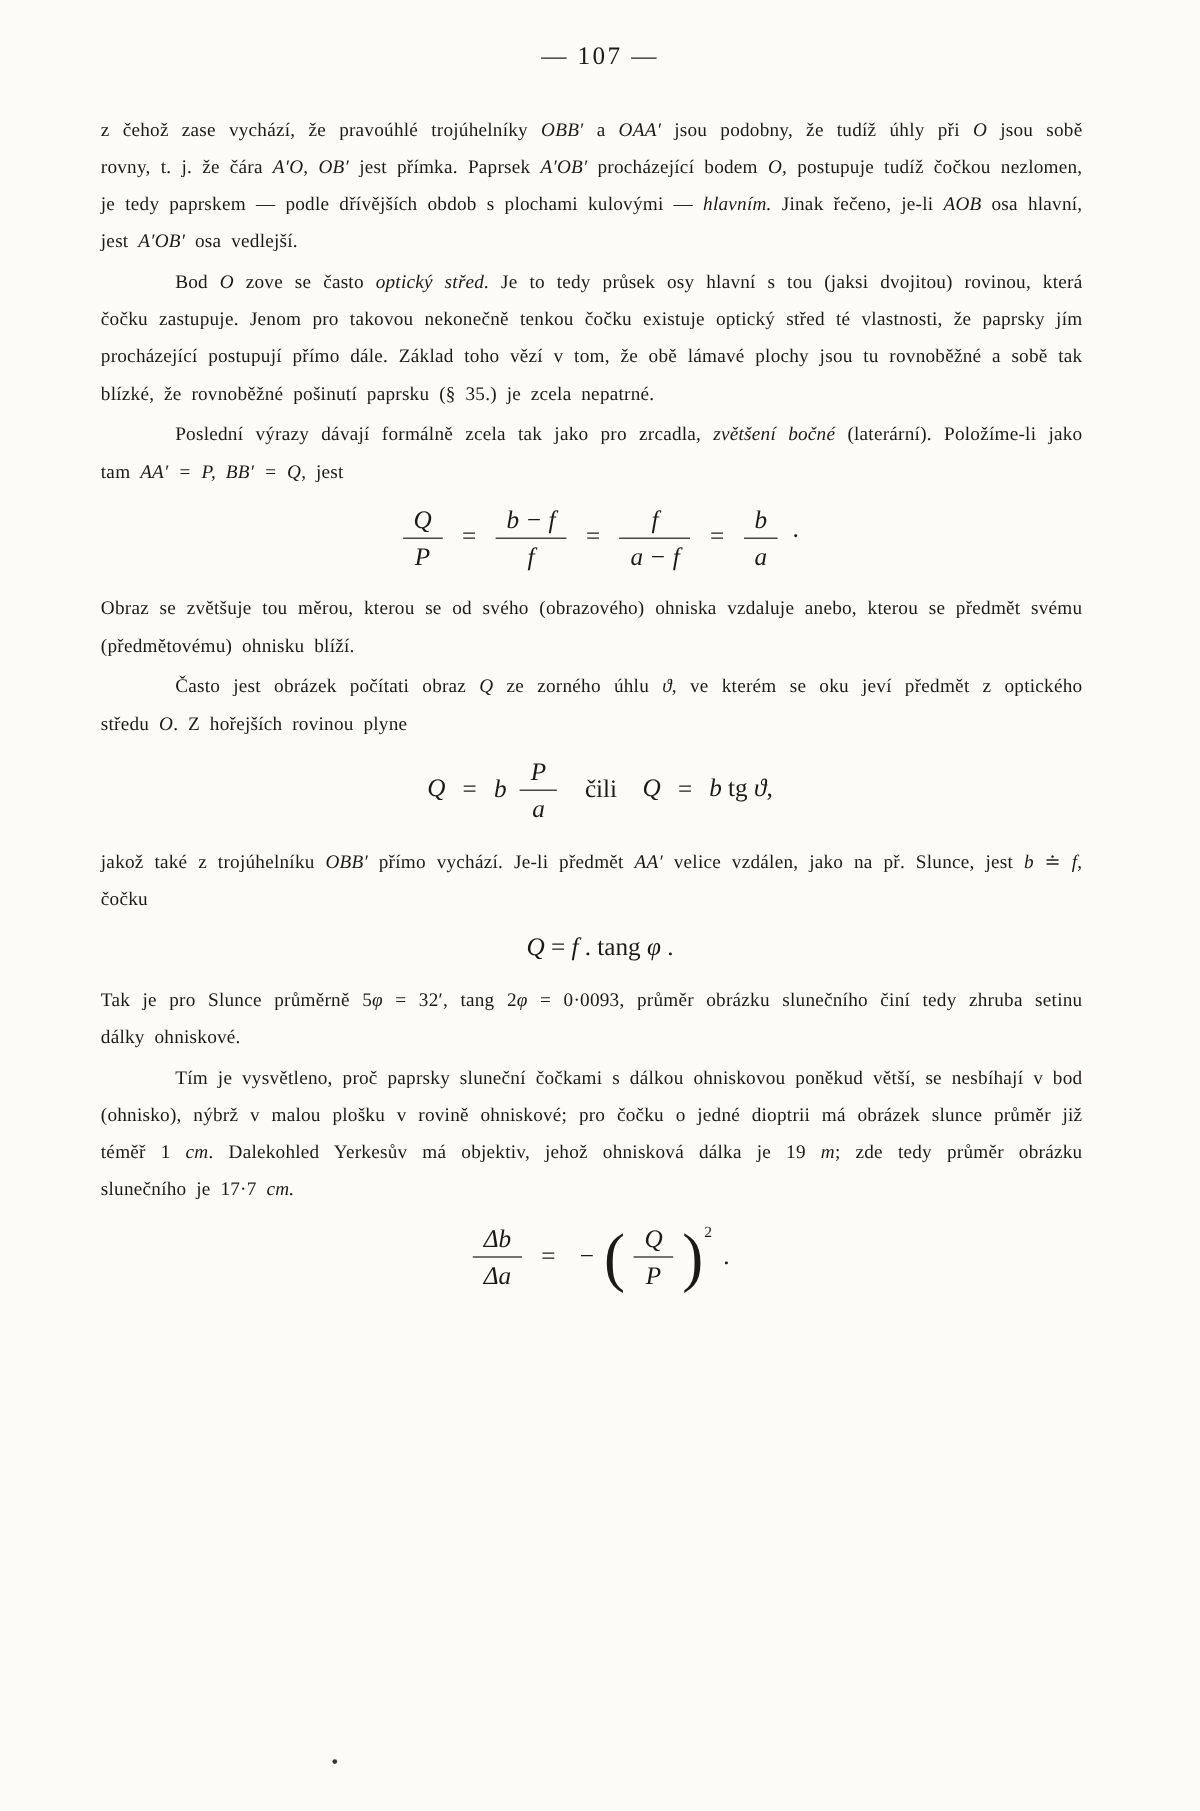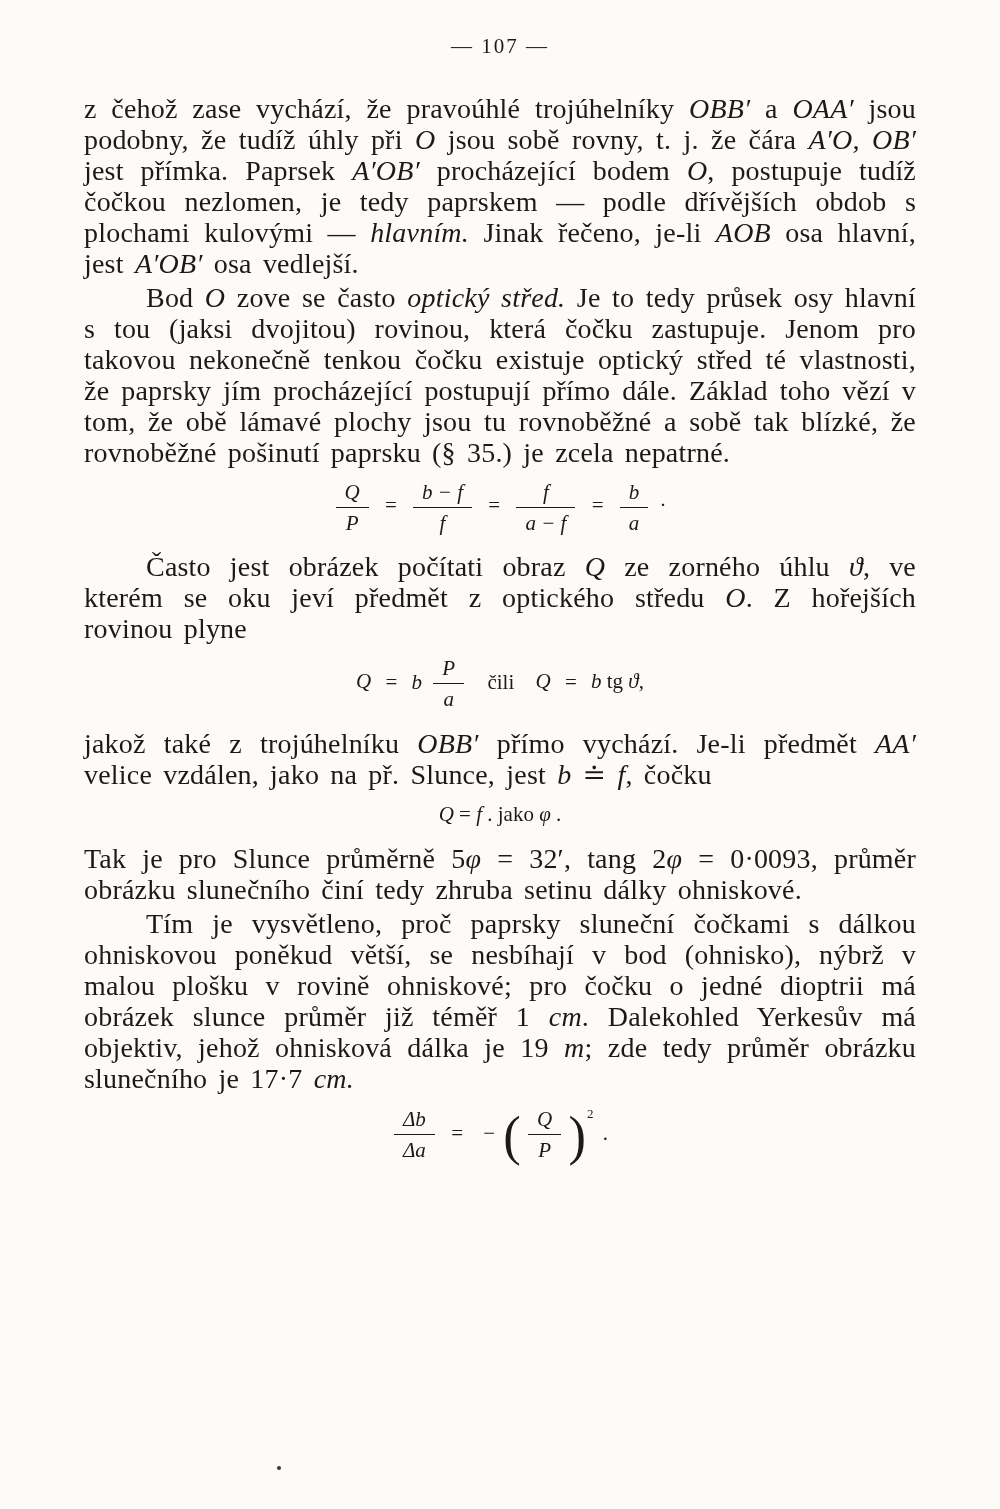--- a/index.html
+++ b/index.html
@@ -14,26 +14,26 @@
     position: relative;
     overflow: hidden;
   }
   .page-number {
     text-align: center;
     font-size: 21px;
     letter-spacing: 2px;
     margin-bottom: 34px;
   }
   .para {
-    font-size: 28px;
+    font-size: 16px;
     line-height: 31px;
     text-align: justify;
     word-spacing: 4px;
     letter-spacing: 0.2px;
-    margin: 0 0 3px 0;
+    margin: 0 14px 3px 0;
   }
   .para.indent { text-indent: 62px; }
   .it { font-style: italic; }
   .formula {
     text-align: center;
     font-size: 21px;
     margin: 12px 0 16px 0;
     white-space: nowrap;
   }
   .frac {
@@ -83,20 +83,21 @@
 <body>
 
 <div class="page">
 
   <div class="page-number">— 107 —</div>
 
   <p class="para"><span>z čehož zase vychází, že pravoúhlé trojúhelníky </span><span class="it">OBB′</span><span> a </span><span class="it">OAA′</span><span> jsou podobny, že tudíž úhly při </span><span class="it">O</span><span> jsou sobě rovny, t. j. že čára </span><span class="it">A′O, OB′</span><span> jest přímka. Paprsek </span><span class="it">A′OB′</span><span> procházející bodem </span><span class="it">O</span><span>, postupuje tudíž čočkou nezlomen, je tedy paprskem — podle dřívějších obdob s plochami kulovými — </span><span class="it">hlavním.</span><span> Jinak řečeno, je-li </span><span class="it">AOB</span><span> osa hlavní, jest </span><span class="it">A′OB′</span><span> osa vedlejší.</span></p>
 
   <p class="para indent"><span>Bod </span><span class="it">O</span><span> zove se často </span><span class="it">optický střed.</span><span> Je to tedy průsek osy hlavní s tou (jaksi dvojitou) rovinou, která čočku zastupuje. Jenom pro takovou nekonečně tenkou čočku existuje optický střed té vlastnosti, že paprsky jím procházející postupují přímo dále. Základ toho vězí v tom, že obě lámavé plochy jsou tu rovnoběžné a sobě tak blízké, že rovnoběžné pošinutí paprsku (§ 35.) je zcela nepatrné.</span></p>
 
+  <p class="para indent"><span>Poslední výrazy dávají formálně zcela tak jako pro zrcadla, </span><span class="it">zvětšení bočné</span><span> (laterární). Položíme-li jako tam </span><span class="it">AA′ = P, BB′ = Q,</span><span> jest</span></p>
 
   <div class="formula">
     <span class="frac">
       <span class="num it">Q</span>
       <span class="den it">P</span>
     </span>
     <span class="op">=</span>
     <span class="frac">
       <span class="num it">b − f</span>
       <span class="den it">f</span>
@@ -107,41 +108,42 @@
       <span class="den it">a − f</span>
     </span>
     <span class="op">=</span>
     <span class="frac">
       <span class="num it">b</span>
       <span class="den it">a</span>
     </span>
     <span class="tail">·</span>
   </div>
 
+  <p class="para"><span>Obraz se zvětšuje tou měrou, kterou se od svého (obrazového) ohniska vzdaluje anebo, kterou se předmět svému (předmětovému) ohnisku blíží.</span></p>
 
   <p class="para indent"><span>Často jest obrázek počítati obraz </span><span class="it">Q</span><span> ze zorného úhlu </span><span class="it">ϑ</span><span>, ve kterém se oku jeví předmět z optického středu </span><span class="it">O</span><span>. Z hořejších rovinou plyne</span></p>
 
   <div class="formula">
     <span class="it">Q</span>
     <span class="op">=</span>
     <span class="it coef">b</span>
     <span class="frac">
       <span class="num it">P</span>
       <span class="den it">a</span>
     </span>
     <span class="formula-word">čili</span>
     <span class="it">Q</span>
     <span class="op">=</span>
     <span><span class="it">b</span><span> tg </span><span class="it">ϑ</span><span>,</span></span>
   </div>
 
   <p class="para"><span>jakož také z trojúhelníku </span><span class="it">OBB′</span><span> přímo vychází. Je-li předmět </span><span class="it">AA′</span><span> velice vzdálen, jako na př. Slunce, jest </span><span class="it">b ≐ f</span><span>, čočku</span></p>
 
   <div class="formula">
-    <span><span class="it">Q</span><span> = </span><span class="it">f</span><span> . jako </span><span class="it">φ</span><span> .</span></span>
+    <span><span class="it">Q</span><span> = </span><span class="it">f</span><span> . tang </span><span class="it">φ</span><span> .</span></span>
   </div>
 
   <p class="para"><span>Tak je pro Slunce průměrně 5</span><span class="it">φ</span><span> = 32′, tang 2</span><span class="it">φ</span><span> = 0·0093, průměr obrázku slunečního činí tedy zhruba setinu dálky ohniskové.</span></p>
 
   <p class="para indent"><span>Tím je vysvětleno, proč paprsky sluneční čočkami s dálkou ohniskovou poněkud větší, se nesbíhají v bod (ohnisko), nýbrž v malou plošku v rovině ohniskové; pro čočku o jedné dioptrii má obrázek slunce průměr již téměř 1 </span><span class="it">cm</span><span>. Dalekohled Yerkesův má objektiv, jehož ohnisková dálka je 19 </span><span class="it">m</span><span>; zde tedy průměr obrázku slunečního je 17·7 </span><span class="it">cm.</span></p>
 
 
   <div class="formula">
     <span class="frac">
       <span class="num it">Δb</span>

